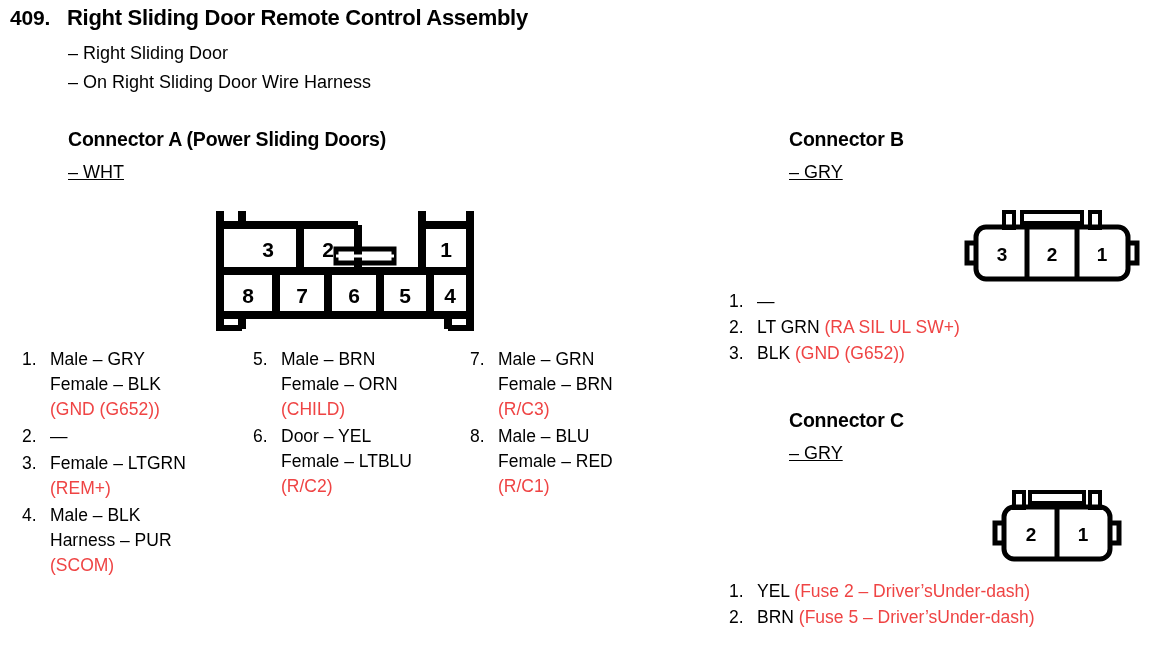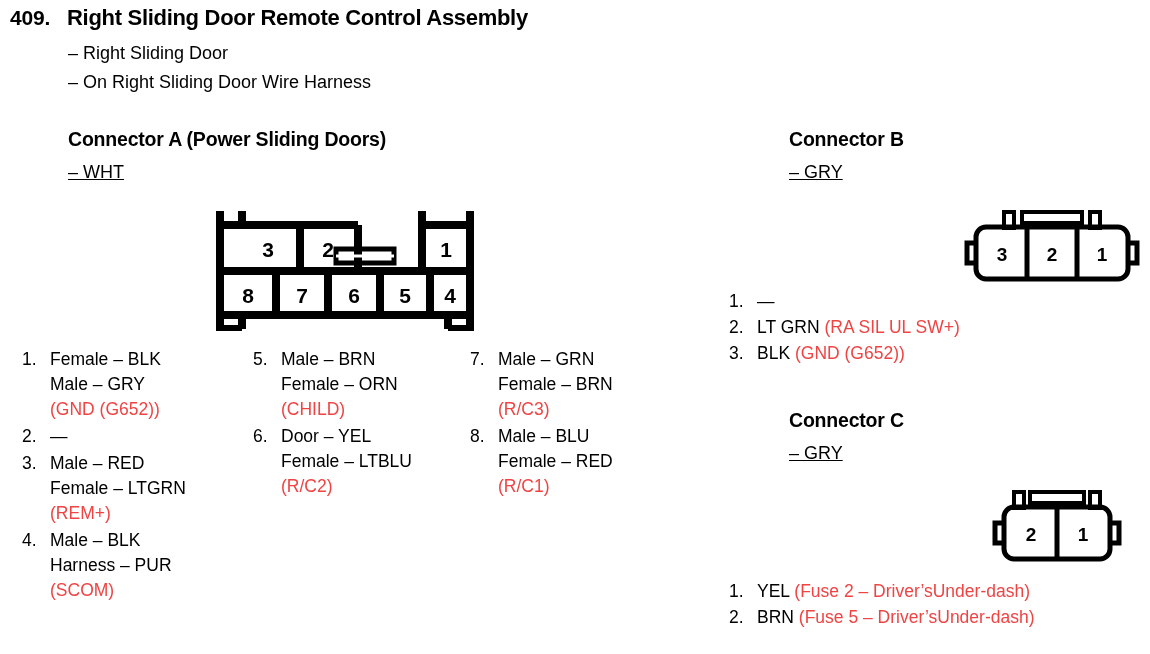--- a/index.html
+++ b/index.html
@@ -177,35 +177,34 @@
     <text x="138" y="92" font-family="Liberation Sans, sans-serif" font-size="21" font-weight="bold" text-anchor="middle" fill="#000">6</text>
     <text x="189" y="92" font-family="Liberation Sans, sans-serif" font-size="21" font-weight="bold" text-anchor="middle" fill="#000">5</text>
     <text x="234" y="92" font-family="Liberation Sans, sans-serif" font-size="21" font-weight="bold" text-anchor="middle" fill="#000">4</text>
   </svg>
 </div>
 
 <div class="abs pin-col" id="colA">
   <div class="pin-entry">
     <span class="pin-num">1.</span>
     <div class="pin-lines">
+      <div class="pin-line">Male – GRY</div>
       <div class="pin-line">Female – BLK</div>
-      <div class="pin-line">Male – GRY</div>
       <div class="pin-line circuit">(GND (G652))</div>
     </div>
   </div>
   <div class="pin-entry">
     <span class="pin-num">2.</span>
     <div class="pin-lines">
       <div class="pin-line">—</div>
     </div>
   </div>
   <div class="pin-entry">
     <span class="pin-num">3.</span>
     <div class="pin-lines">
-      <div class="pin-line">Male – RED</div>
       <div class="pin-line">Female – LTGRN</div>
       <div class="pin-line circuit">(REM+)</div>
     </div>
   </div>
   <div class="pin-entry">
     <span class="pin-num">4.</span>
     <div class="pin-lines">
       <div class="pin-line">Male – BLK</div>
       <div class="pin-line">Harness – PUR</div>
       <div class="pin-line circuit">(SCOM)</div>

